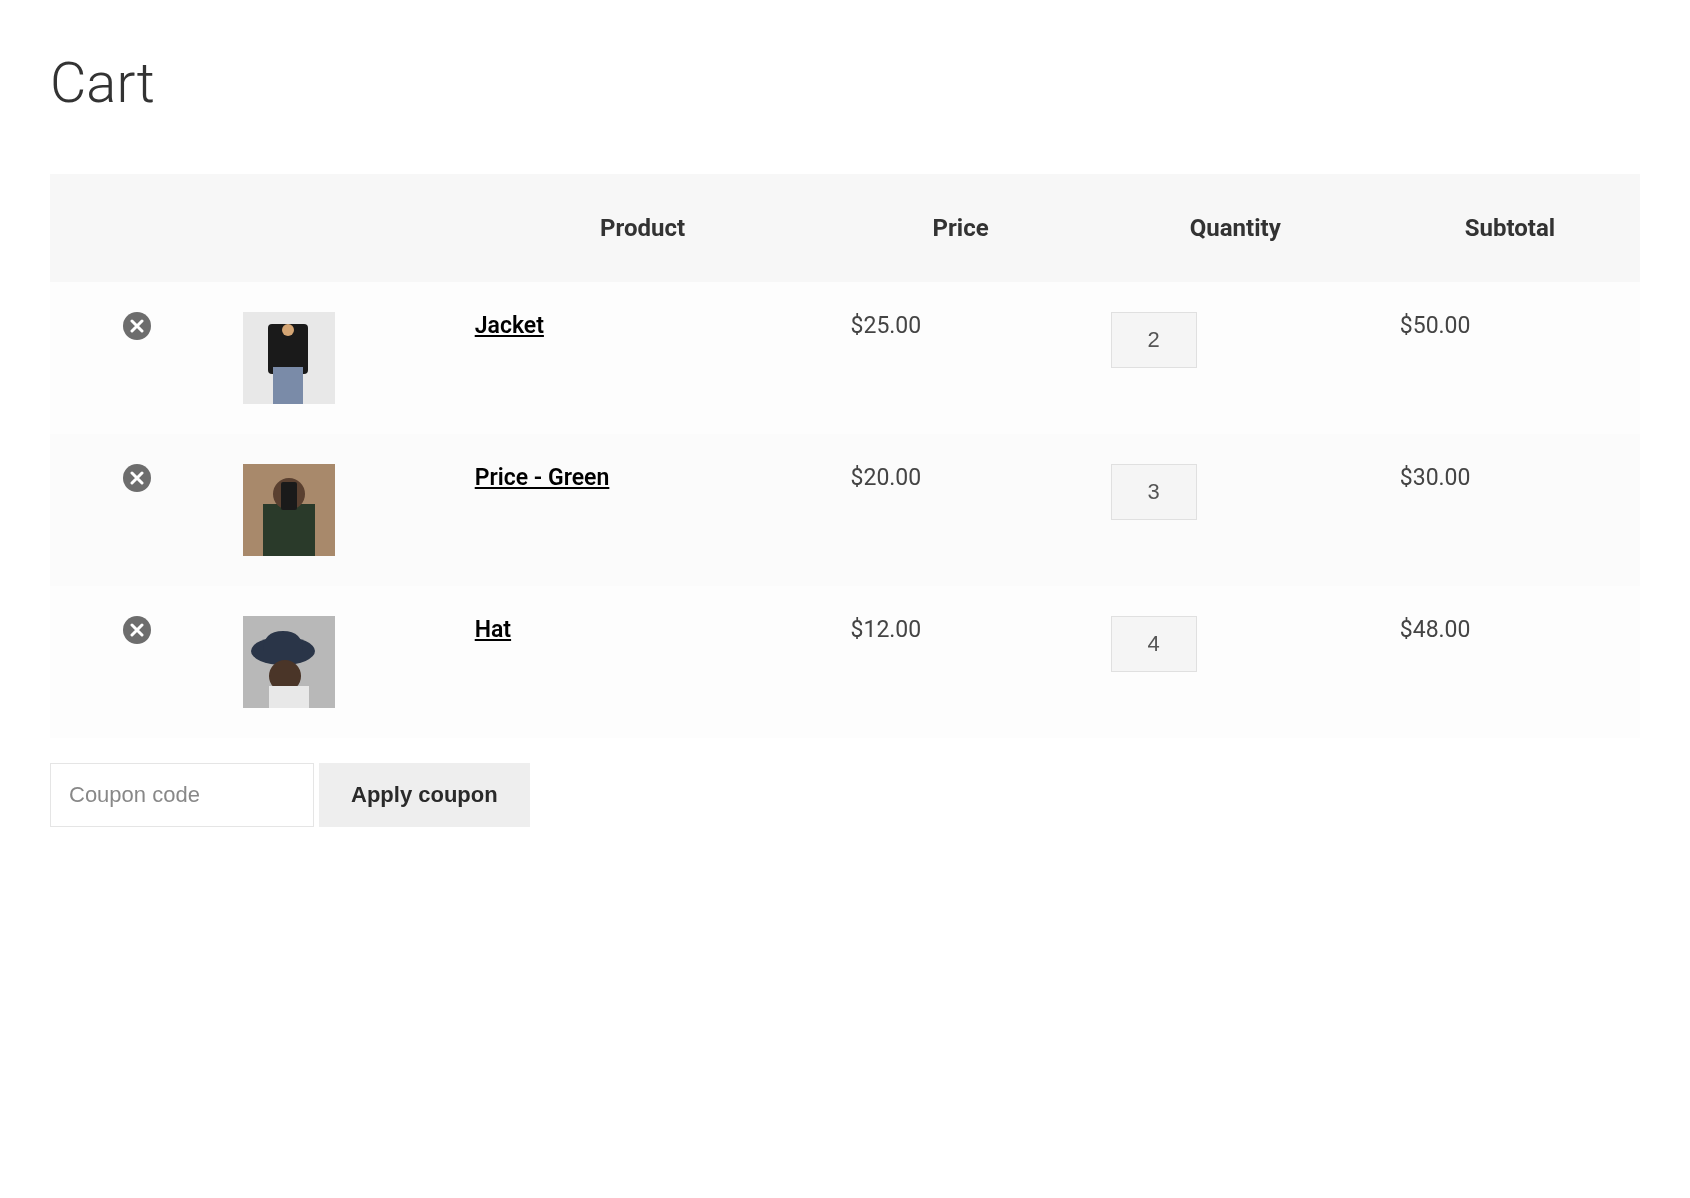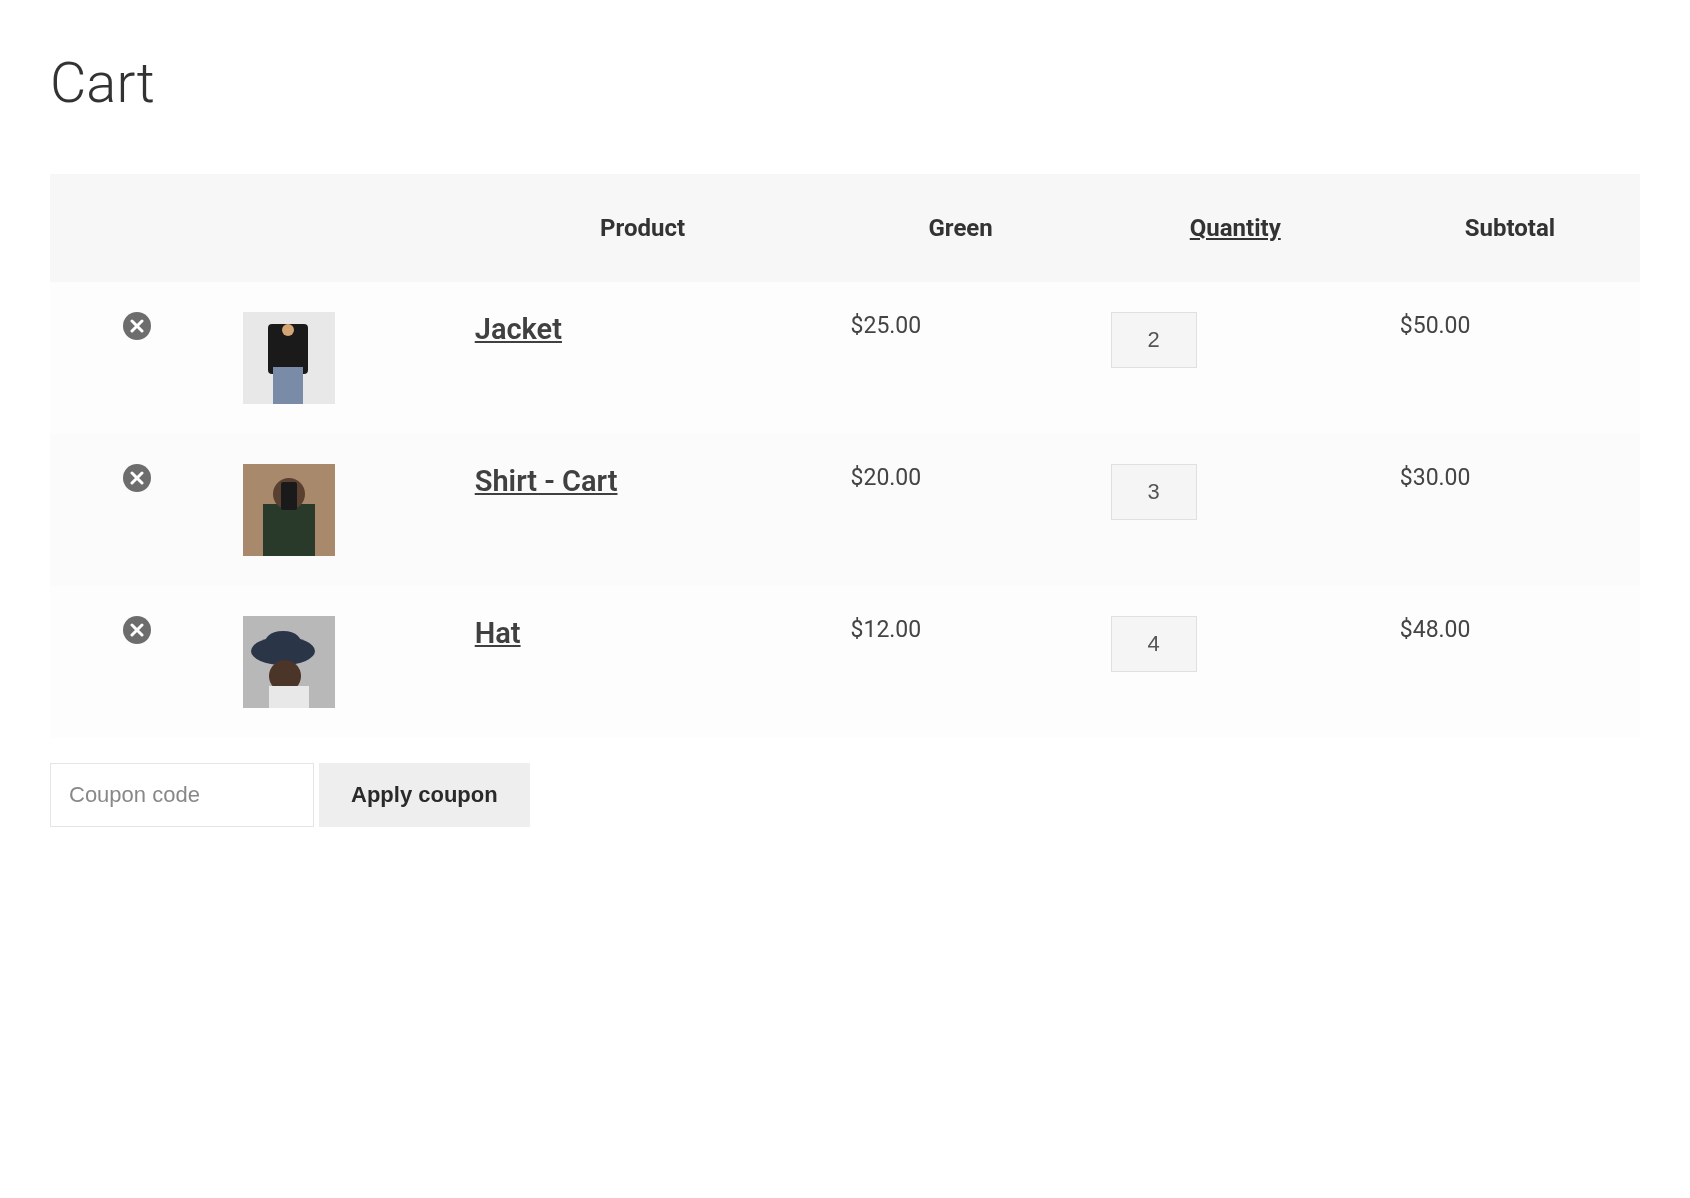--- a/index.html
+++ b/index.html
@@ -65,21 +65,20 @@
     .col-product {
       width: 260px;
     }
     
     .col-price {
       width: 180px;
     }
     
     .col-qty {
       width: 200px;
-      text-decoration: underline;
     }
     
     .col-subtotal {
       width: 180px;
     }
     
     .remove-btn {
       display: inline-flex;
       align-items: center;
       justify-content: center;
@@ -98,23 +97,23 @@
       fill: #ffffff;
     }
     
     .thumb {
       width: 92px;
       height: 92px;
       display: block;
     }
     
     .product-link {
-      color: #404040;
+      color: #000000;
       text-decoration: underline;
-      font-size: 29px;
+      font-size: 23px;
       font-weight: 600;
     }
     
     .price, .subtotal {
       color: #444;
       font-size: 23px;
       text-align: right;
     }
     
     .qty-input {
@@ -180,21 +179,21 @@
 <body>
 
 <h1 class="page-title">Cart</h1>
 
 <table class="cart-table">
   <thead>
     <tr>
       <th class="col-remove"></th>
       <th class="col-thumb"></th>
       <th class="col-product">Product</th>
-      <th class="col-price">Green</th>
+      <th class="col-price">Price</th>
       <th class="col-qty">Quantity</th>
       <th class="col-subtotal">Subtotal</th>
     </tr>
   </thead>
   <tbody>
 
     <tr>
       <td class="col-remove">
         <button class="remove-btn">
           <svg viewBox="0 0 14 14">
@@ -238,21 +237,21 @@
         <span class="thumb">
           <svg viewBox="0 0 92 92">
             <rect width="92" height="92" fill="#a8896b"></rect>
             <rect x="20" y="40" width="52" height="52" fill="#2a3a2a"></rect>
             <circle cx="46" cy="30" r="16" fill="#5a4030"></circle>
             <rect x="38" y="18" width="16" height="28" fill="#1a1a1a" rx="2"></rect>
           </svg>
         </span>
       </td>
       <td class="col-product">
-        <a href="#" class="product-link">Shirt - Cart</a>
+        <a href="#" class="product-link">Price - Green</a>
       </td>
       <td class="col-price">
         <span class="price">$20.00</span>
       </td>
       <td class="col-qty">
         <input type="text" class="qty-input" value="3" style="">
       </td>
       <td class="col-subtotal">
         <span class="subtotal">$30.00</span>
       </td>

